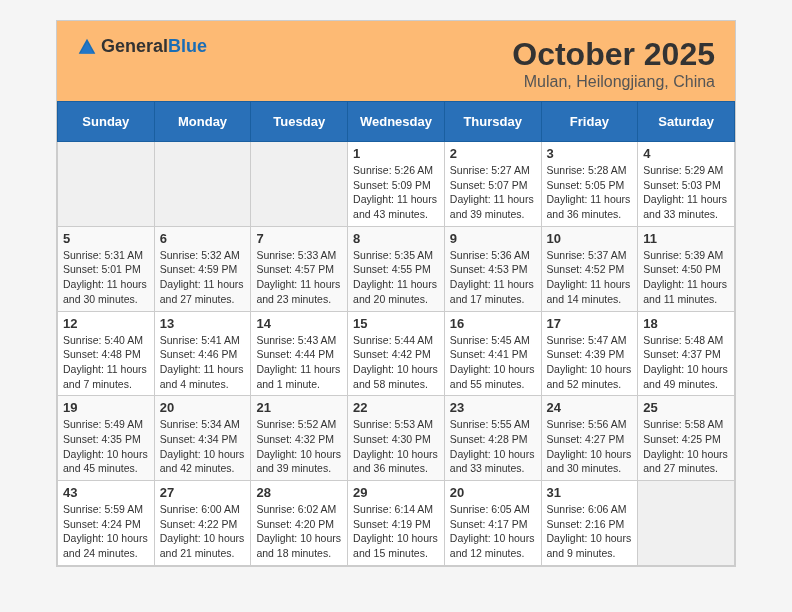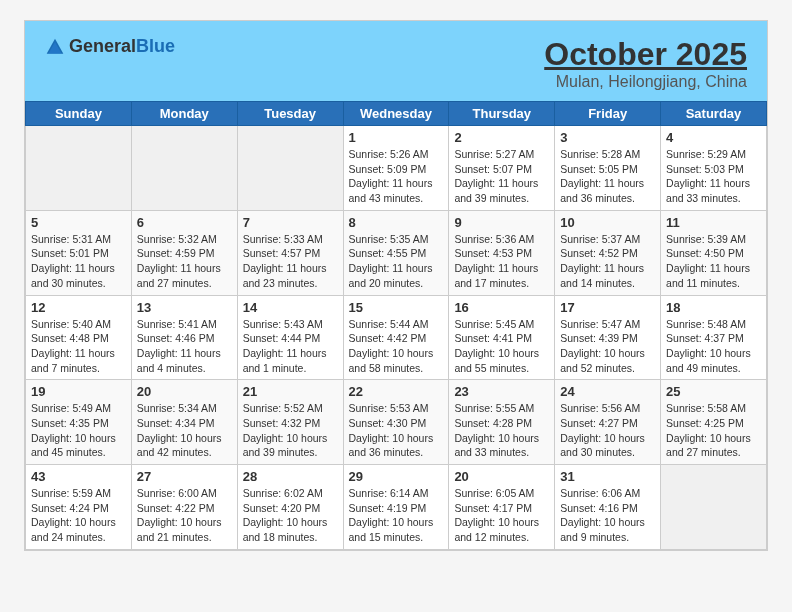--- a/index.html
+++ b/index.html
@@ -4,23 +4,23 @@
   <style>
     * { box-sizing: border-box; margin: 0; padding: 0; }
     body {
       font-family: Arial, sans-serif;
       background: #f5f5f5;
       width: 792px;
       min-height: 612px;
       padding: 20px;
     }
     .container {
-      background: #7dd3fc;
+      background: #fdba74;
       border: 1px solid #ccc;
-      width: 744px;
+      width: 680px;
       margin: 0 auto;
     }
     .header {
       padding: 15px 20px 10px 20px;
       display: flex;
       justify-content: space-between;
       align-items: flex-start;
     }
     .logo {
       display: flex;
@@ -41,34 +41,33 @@
       width: 20px;
       height: 20px;
     }
     .title-block {
       text-align: right;
     }
     .month-title {
       font-size: 32px;
       font-weight: bold;
       color: #333;
-      text-decoration: underline;
     }
     .location-title {
       font-size: 16px;
       color: #555;
     }
     .calendar {
       width: 100%;
       border-collapse: collapse;
     }
     .calendar thead th {
       background: #2970b8;
       color: #fff;
-      padding: 4px 4px;
+      padding: 12px 4px;
       font-size: 13px;
       text-align: center;
       border: 1px solid #1a5fa0;
     }
     .calendar tbody td {
       border: 1px solid #ccc;
       vertical-align: top;
       padding: 4px 5px;
       width: calc(100% / 7);
       min-height: 80px;
@@ -314,20 +313,20 @@
           </td>
           <td>
             <div class="day-number">20</div>
             <div class="day-info">Sunrise: 6:05 AM
 Sunset: 4:17 PM
 Daylight: 10 hours and 12 minutes.</div>
           </td>
           <td>
             <div class="day-number">31</div>
             <div class="day-info">Sunrise: 6:06 AM
-Sunset: 4:16 PM
+Sunset: 2:16 PM
 Daylight: 10 hours and 9 minutes.</div>
           </td>
           <td class="empty-cell"></td>
         </tr>
       </tbody>
   </table>
 </div>
 
 </body></html>

